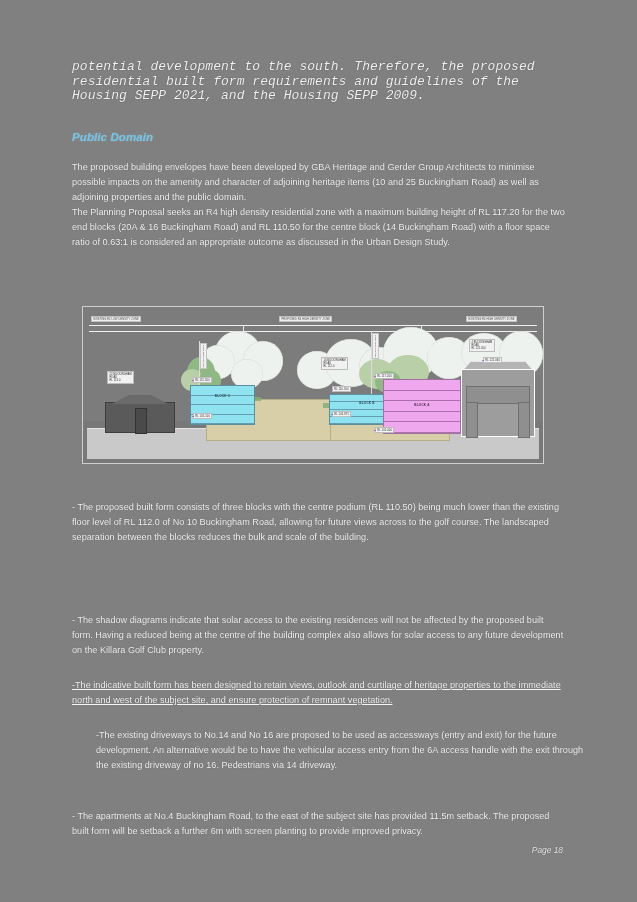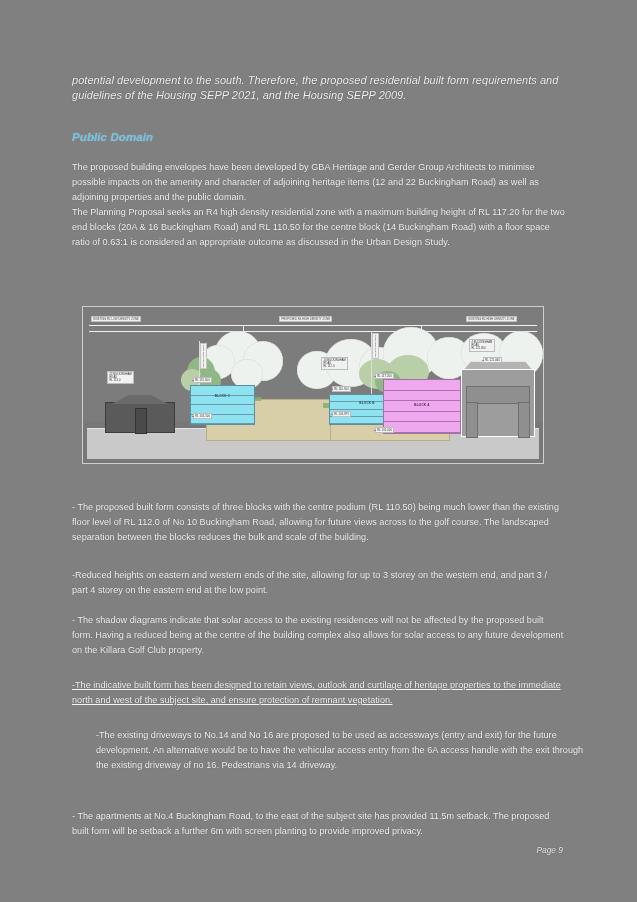--- a/index.html
+++ b/index.html
@@ -24,28 +24,29 @@
     left: 72px;
     top: 0;
     width: 493px;
     height: 902px;
   }
 
   
   .italic-cont {
     position: absolute;
     left: 0;
-    top: 73px;
+    top: 60px;
     width: 493px;
     font-style: italic;
-    font-size: 11px;
+    font-size: 13px;
     line-height: 14.6px;
     color: #f2f2f2;
     text-shadow: 0 0 1.1px rgba(0,0,0,.55);
     letter-spacing: .04px;
+    font-family: Liberation Mono, monospace;
   }
   .heading {
     position: absolute;
     left: 0;
     top: 131px;
     font-weight: bold;
     font-style: italic;
     font-size: 11.5px;
     color: #6fc4e8;
     text-shadow: 0 0 1.2px rgba(255,255,255,.35);
@@ -249,21 +250,21 @@
 </head>
 <body>
 
 <div class="page">
   <div class="content">
 
     <div class="italic-cont">potential development to the south. Therefore, the proposed residential built form requirements and guidelines of the Housing SEPP 2021, and the Housing SEPP 2009.</div>
 
     <div class="heading">Public Domain</div>
 
-    <div class="para p-intro">The proposed building envelopes have been developed by GBA Heritage and Gerder Group Architects to minimise possible impacts on the amenity and character of adjoining heritage items (12 and 22 Buckingham Road) as well as adjoining properties and the public domain.</div>
+    <div class="para p-intro">The proposed building envelopes have been developed by GBA Heritage and Gerder Group Architects to minimise possible impacts on the amenity and character of adjoining heritage items (10 and 25 Buckingham Road) as well as adjoining properties and the public domain.</div>
 
     <div class="para p-plan">The Planning Proposal seeks an R4 high density residential zone with a maximum building height of RL 117.20 for the two end blocks (20A &amp; 16 Buckingham Road) and RL 110.50 for the centre block (14 Buckingham Road) with a floor space ratio of 0.63:1 is considered an appropriate outcome as discussed in the Urban Design Study.</div>
 
     <div class="figure">
       <div class="fig-inner">
         <div class="sky"></div>
 
         <div class="datum d1"></div>
         <div class="datum d2"></div>
         <div class="tickv t1"></div>
@@ -373,21 +374,20 @@
         </div>
         <div class="notebox" style="left:386px;top:32px">4 BUCKINGHAM
 ROAD
 RL 121.300</div>
         <div class="rl" style="left:400px;top:50px">RL 121.060</div>
       </div>
     </div>
 
 
     <div class="para p-b1">- The proposed built form consists of three blocks with the centre podium (RL 110.50) being much lower than the existing floor level of RL 112.0 of No 10 Buckingham Road, allowing for future views across to the golf course. The landscaped separation between the blocks reduces the bulk and scale of the building.</div>
-    <div class="para p-b2">-Reduced heights on eastern and western ends of the site, allowing for up to 3 storey on the western end, and part 3 / part 4 storey on the eastern end at the low point.</div>
     <div class="para p-b3">- The shadow diagrams indicate that solar access to the existing residences will not be affected by the proposed built form. Having a reduced being at the centre of the building complex also allows for solar access to any future development on the Killara Golf Club property.</div>
     <div class="para p-b4">-The indicative built form has been designed to retain views, outlook and curtilage of heritage properties to the immediate north and west of the subject site, and ensure protection of remnant vegetation.</div>
     <div class="para p-b5">-The existing driveways to No.14 and No 16 are proposed to be used as accessways (entry and exit) for the future development. An alternative would be to have the vehicular access entry from the 6A access handle with the exit through the existing driveway of no 16. Pedestrians via 14 driveway.</div>
     <div class="para p-b6">- The apartments at No.4 Buckingham Road, to the east of the subject site has provided 11.5m setback. The proposed built form will be setback a further 6m with screen planting to provide improved privacy.</div>
 
-    <div class="footer">Page 9</div>
+    <div class="footer">Page 18</div>
   </div>
 </div>
 
 </body></html>

